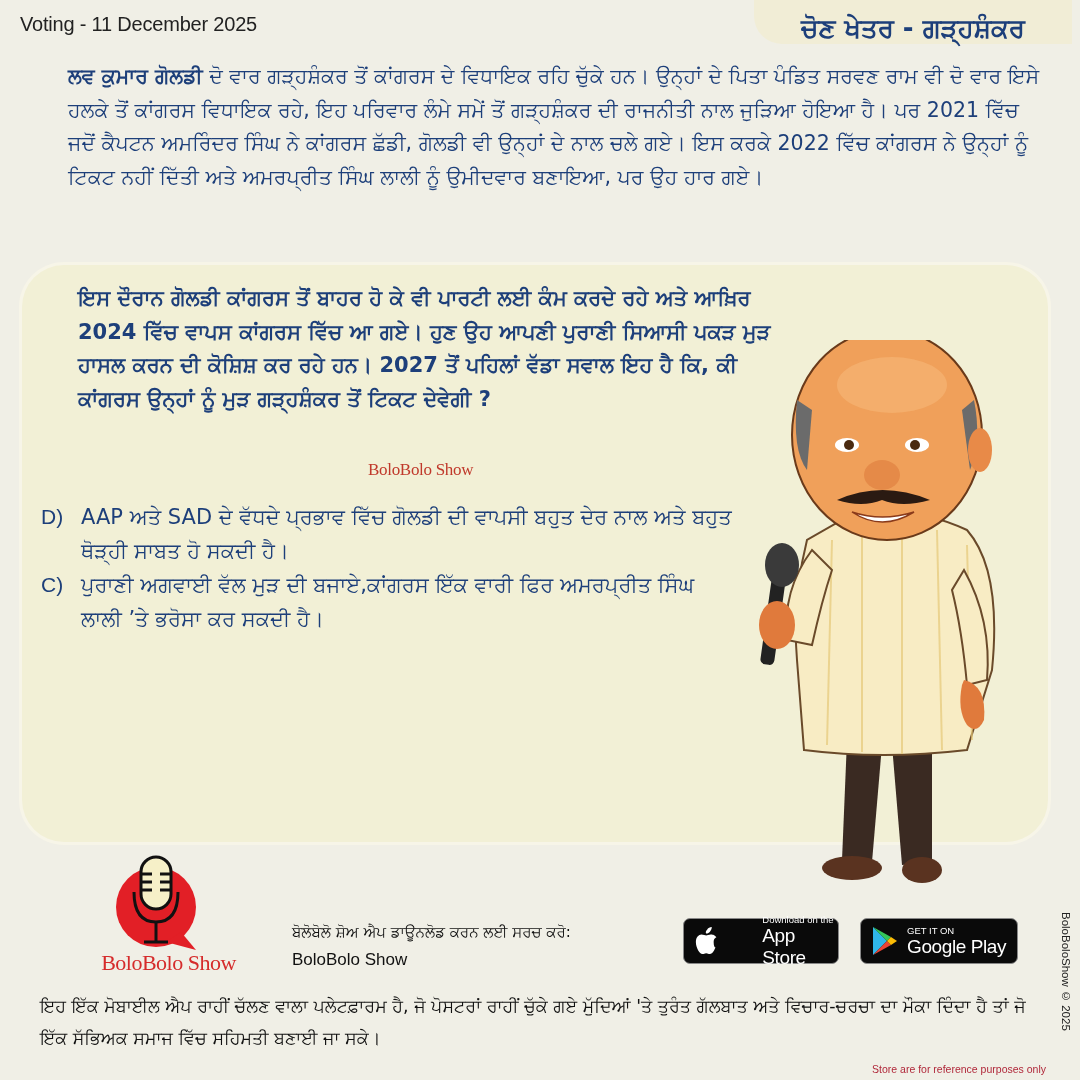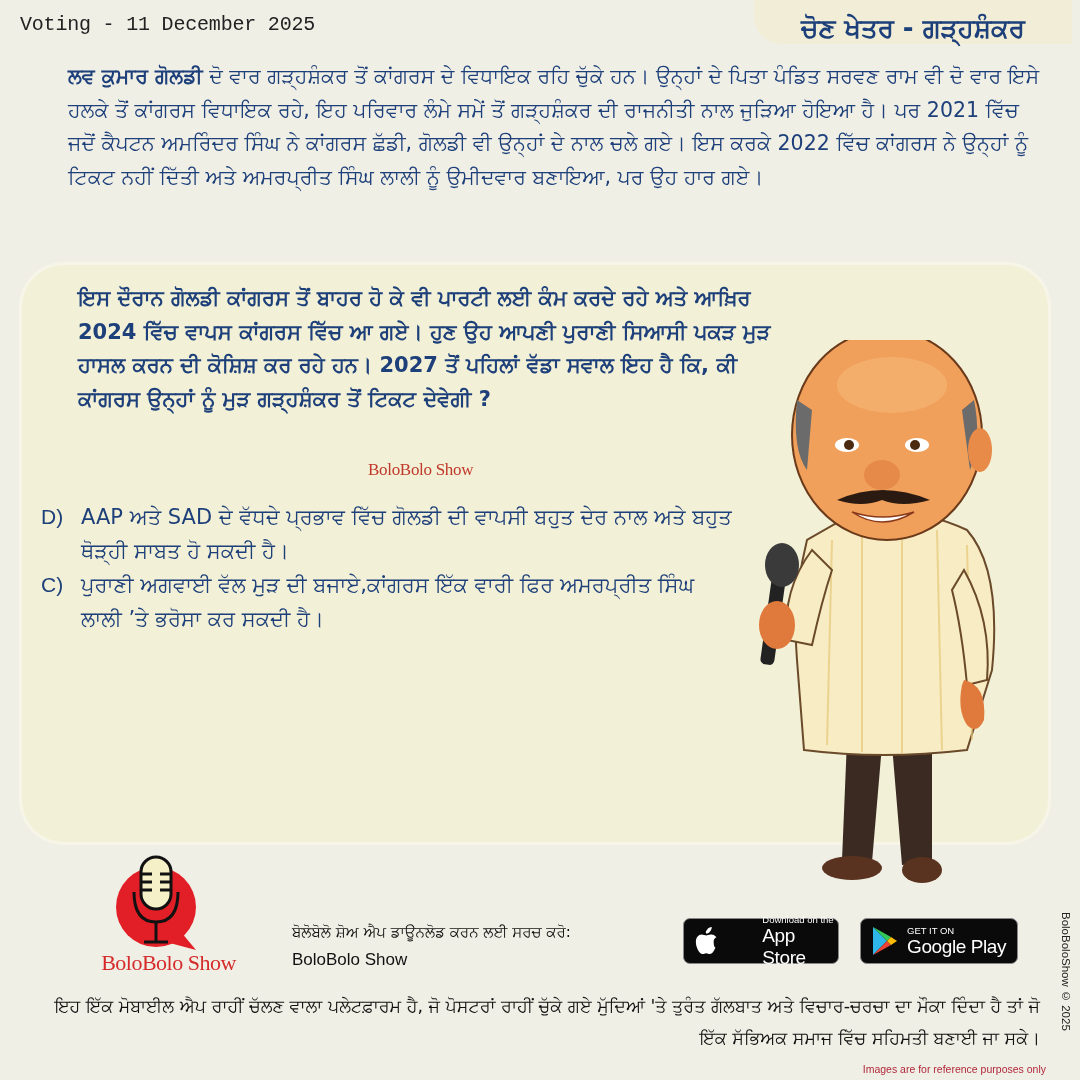--- a/index.html
+++ b/index.html
@@ -5,21 +5,21 @@
   * { box-sizing: border-box; margin: 0; padding: 0; }
   html, body { width: 1080px; height: 1080px; overflow: hidden; }
   body {
     background: #f0efe6;
     font-family: "DejaVu Sans", "Liberation Sans", sans-serif;
     position: relative;
     color: #1d3f7a;
   }
   .voting-date {
     position: absolute; left: 20px; top: 13px;
-    font-family: Liberation Mono, monospace;
+    font-family: Liberation Sans, sans-serif;
     font-size: 20px; color: #222; letter-spacing: -0.2px;
   }
   .constituency-tab {
     position: absolute; right: 8px; top: 0; width: 318px; height: 44px;
     background: #f1edd6;
     border-bottom-left-radius: 28px;
     display: flex; align-items: flex-end; justify-content: center;
   }
   .constituency-title {
     font-size: 26px; font-weight: bold; color: #1d3f7a;
@@ -65,21 +65,21 @@
     position: absolute; top: 918px; height: 46px; background: #0a0a0a;
     border-radius: 7px; border: 1px solid #888; display: flex; align-items: center;
     color: #fff; padding-left: 10px;
   }
   .store-btn.apple { left: 683px; width: 156px; gap: 36px; }
   .store-btn.google { left: 860px; width: 158px; }
   .store-btn .small { font-size: 9.5px; display: block; font-family: "Liberation Sans", sans-serif; line-height: 11px; }
   .store-btn .big { font-size: 19px; display: block; font-family: "Liberation Sans", sans-serif; line-height: 22px; letter-spacing: -0.4px; }
   .store-btn .txt { margin-left: 8px; }
   .footer-desc {
-    position: absolute; left: 40px; top: 990px; width: 1000px; text-align: right;
+    position: absolute; left: 40px; top: 990px; width: 1000px; text-align: left;
     font-size: 17.5px; line-height: 32px; color: #111;
   }
   .disclaimer {
     position: absolute; right: 34px; top: 1063px;
     font-family: "Liberation Sans", sans-serif; font-size: 10.5px; color: #b0283a;
   }
   .copyright {
     position: absolute; left: 1052px; top: 912px; width: 20px; height: 160px;
     writing-mode: vertical-rl;
     font-family: "Liberation Sans", sans-serif; font-size: 11.5px; color: #222;
@@ -192,14 +192,14 @@
     <path d="M2 29 L20 19 L16 15 Z" fill="#ea4335"></path>
     <path d="M20 11 L26 15 L20 19 L16 15 Z" fill="#fbbc05"></path>
   </svg>
   <span class="txt">
     <span class="small">GET IT ON</span>
     <span class="big">Google Play</span>
   </span>
 </div>
 
 <p class="footer-desc">ਇਹ ਇੱਕ ਮੋਬਾਈਲ ਐਪ ਰਾਹੀਂ ਚੱਲਣ ਵਾਲਾ ਪਲੇਟਫ਼ਾਰਮ ਹੈ, ਜੋ ਪੋਸਟਰਾਂ ਰਾਹੀਂ ਚੁੱਕੇ ਗਏ ਮੁੱਦਿਆਂ 'ਤੇ ਤੁਰੰਤ ਗੱਲਬਾਤ ਅਤੇ ਵਿਚਾਰ-ਚਰਚਾ ਦਾ ਮੌਕਾ ਦਿੰਦਾ ਹੈ ਤਾਂ ਜੋ ਇੱਕ ਸੱਭਿਅਕ ਸਮਾਜ ਵਿੱਚ ਸਹਿਮਤੀ ਬਣਾਈ ਜਾ ਸਕੇ।</p>
-<div class="disclaimer">Images are for reference purposes only</div>
+<div class="disclaimer">Store are for reference purposes only</div>
 <div class="copyright">BoloBoloShow © 2025</div>
 
 </body></html>

